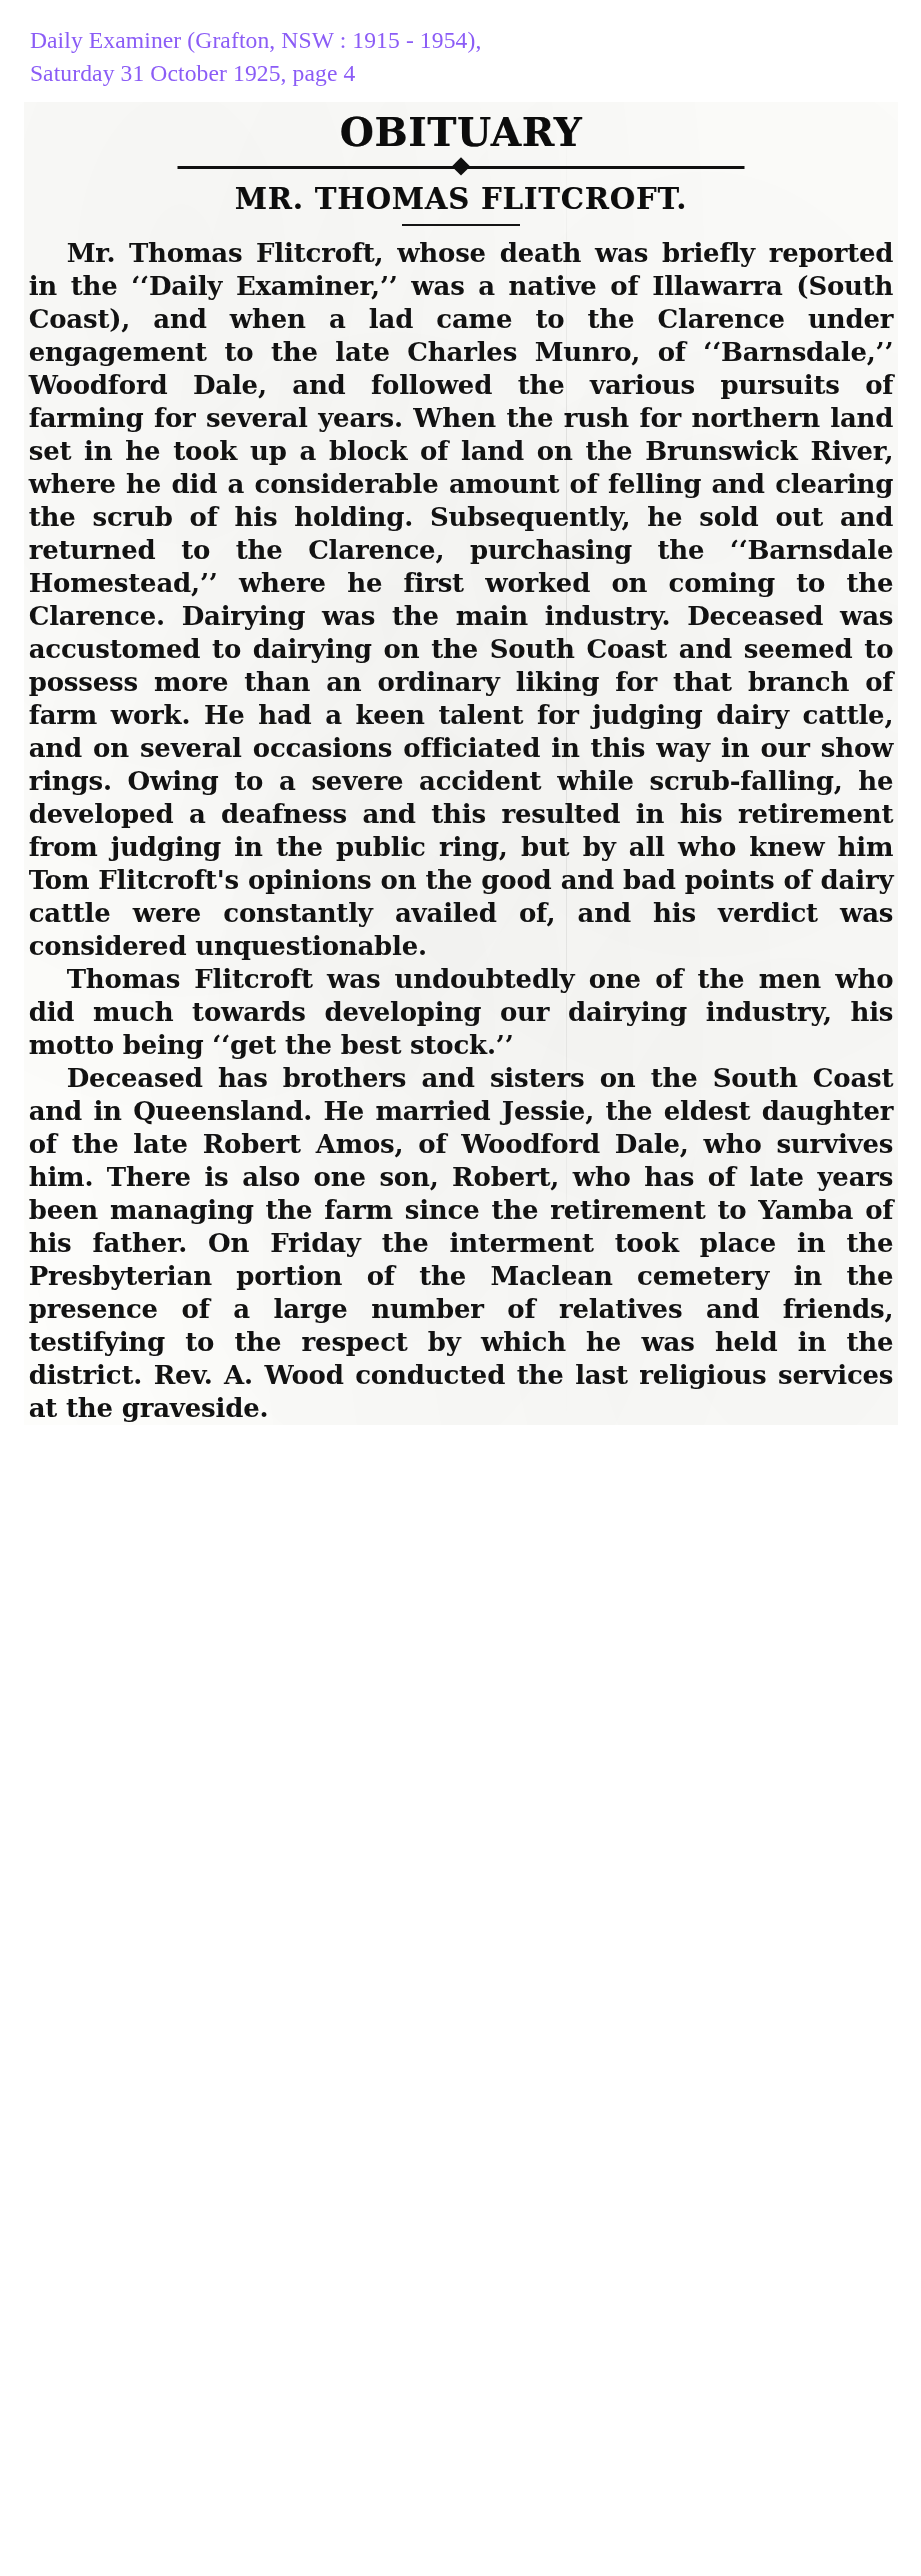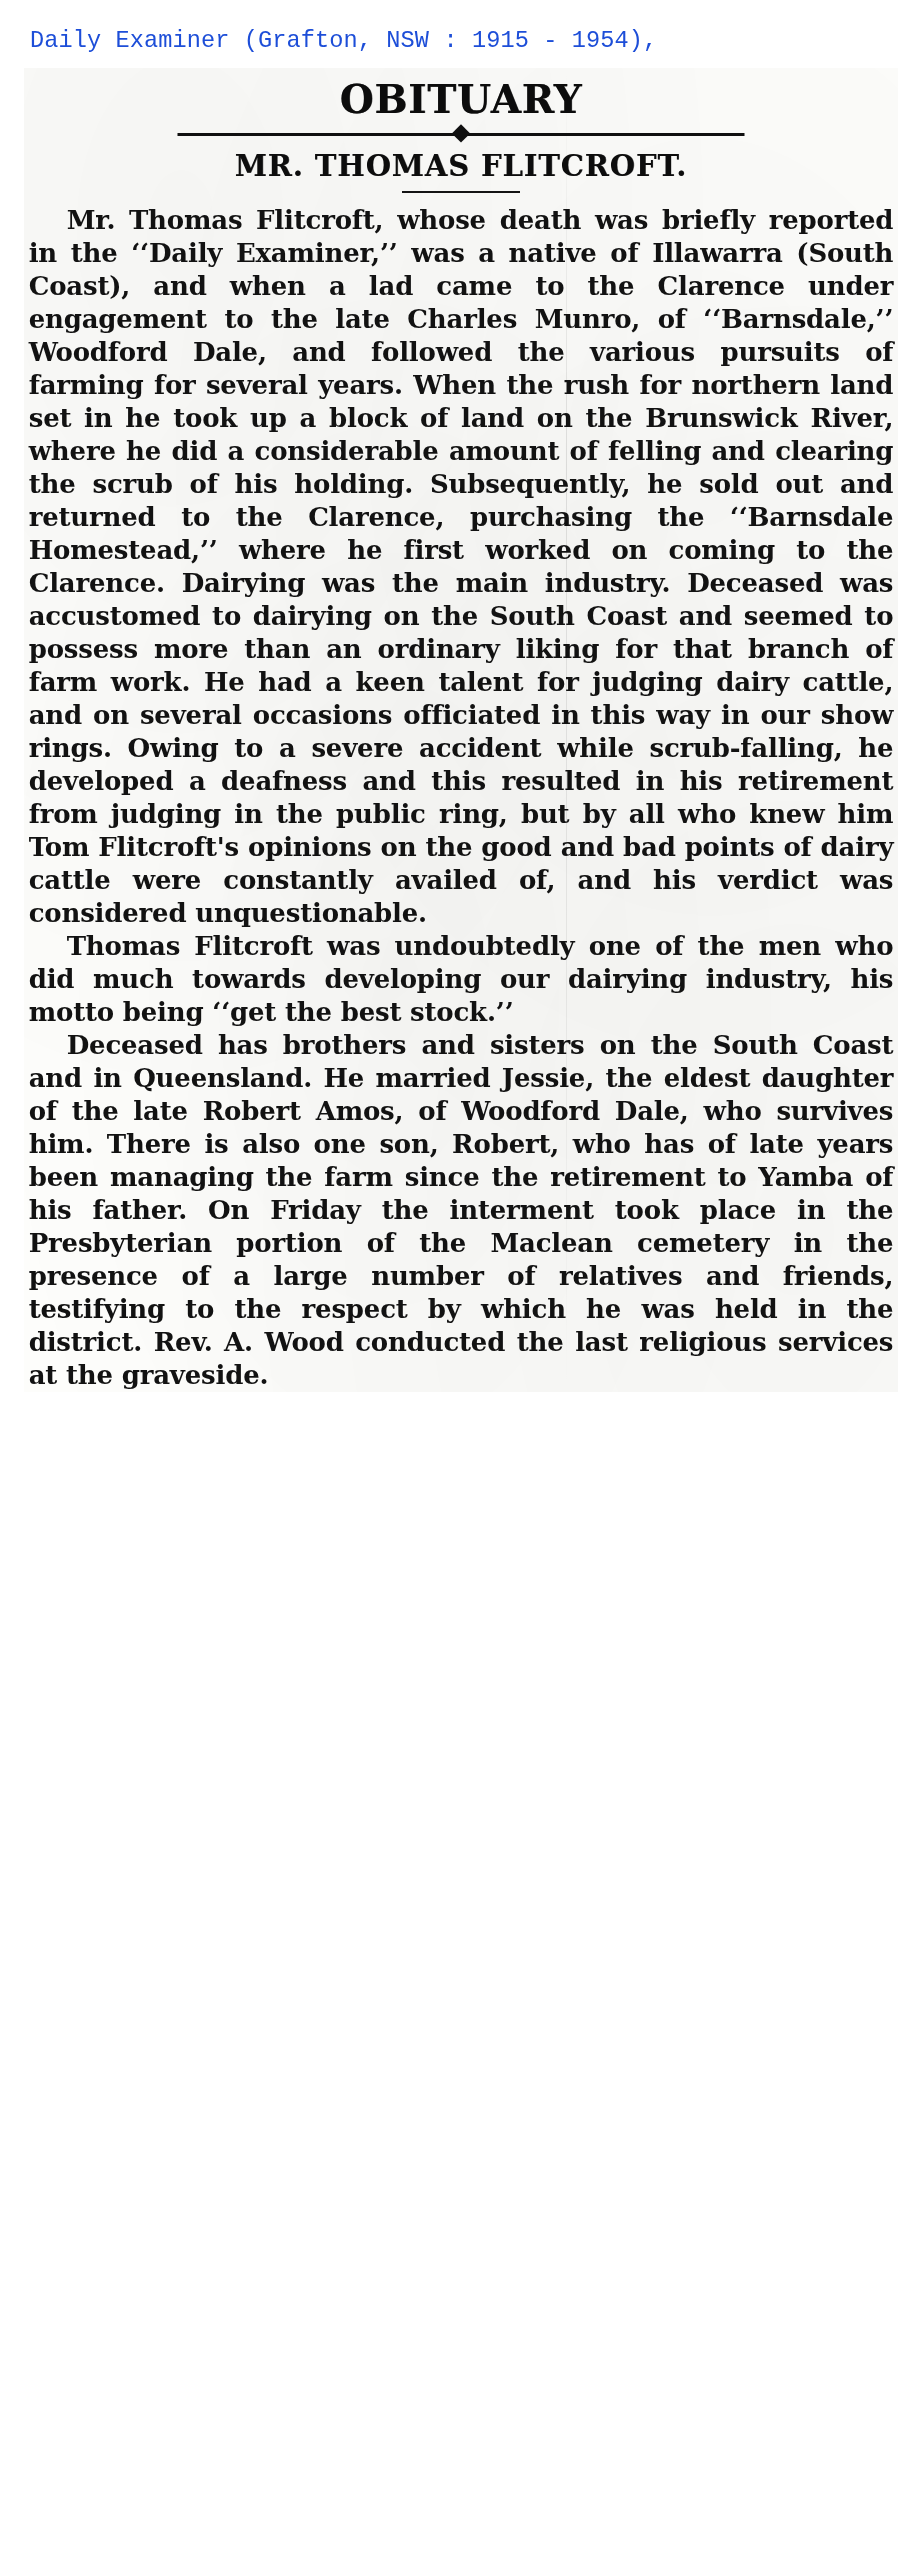--- a/index.html
+++ b/index.html
@@ -11,24 +11,24 @@
     width: 922px;
     font-family: "Liberation Serif", serif;
     color: #111;
   }
   .page {
     width: 922px;
     box-sizing: border-box;
     padding: 20.5px 23.6px 31.5px 23.6px;
   }
   .citation {
-    font-family: Liberation Mono, monospace;
+    font-family: Liberation Serif, serif;
     font-size: 23.6px;
     line-height: 1.42;
-    color: #1d4ed8;
+    color: #8b5cf6;
     margin: 3.1px 0 11px 6.3px;
     letter-spacing: 0.1px;
   }
   .clipping {
     position: relative;
     width: 874px;
     margin: 0 auto;
     background: #fdfdfb;
     padding: 3.1px 0 0 0;
   }
@@ -127,20 +127,21 @@
     pointer-events: none;
   }
 </style>
 </head>
 <body>
 
 <div class="page">
 
   <div class="citation">
     <div>Daily Examiner (Grafton, NSW : 1915 - 1954),</div>
+    <div>Saturday 31 October 1925, page 4</div>
   </div>
 
   <div class="clipping">
     <div class="crease"></div>
 
     <h1 class="headline">OBITUARY</h1>
 
     <div class="rule-wrap">
       <div class="rule-line"></div>
       <div class="rule-diamond"></div>

